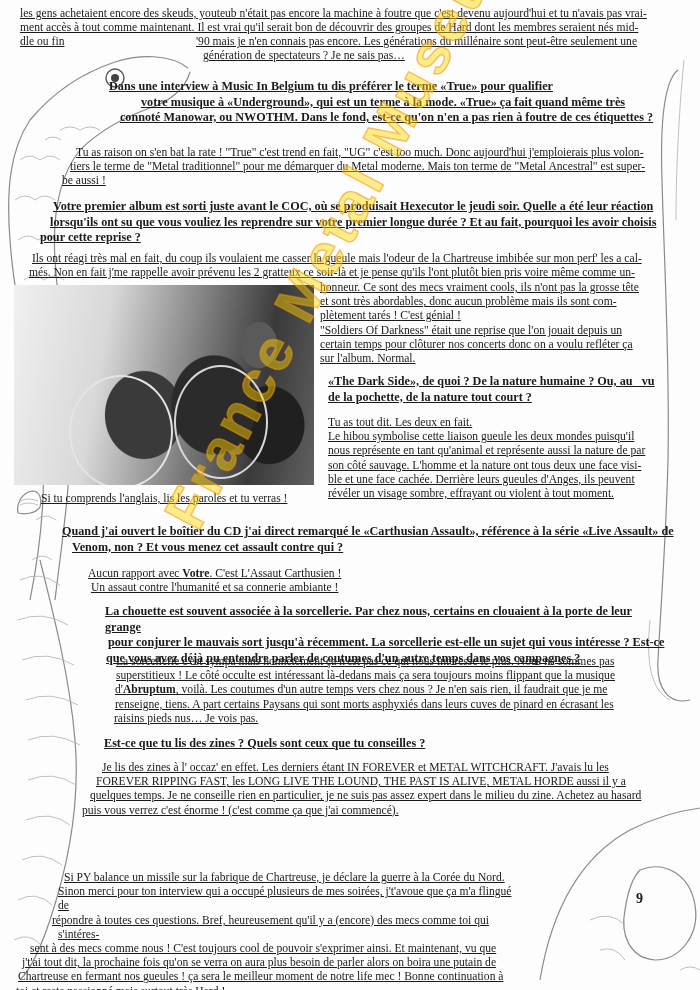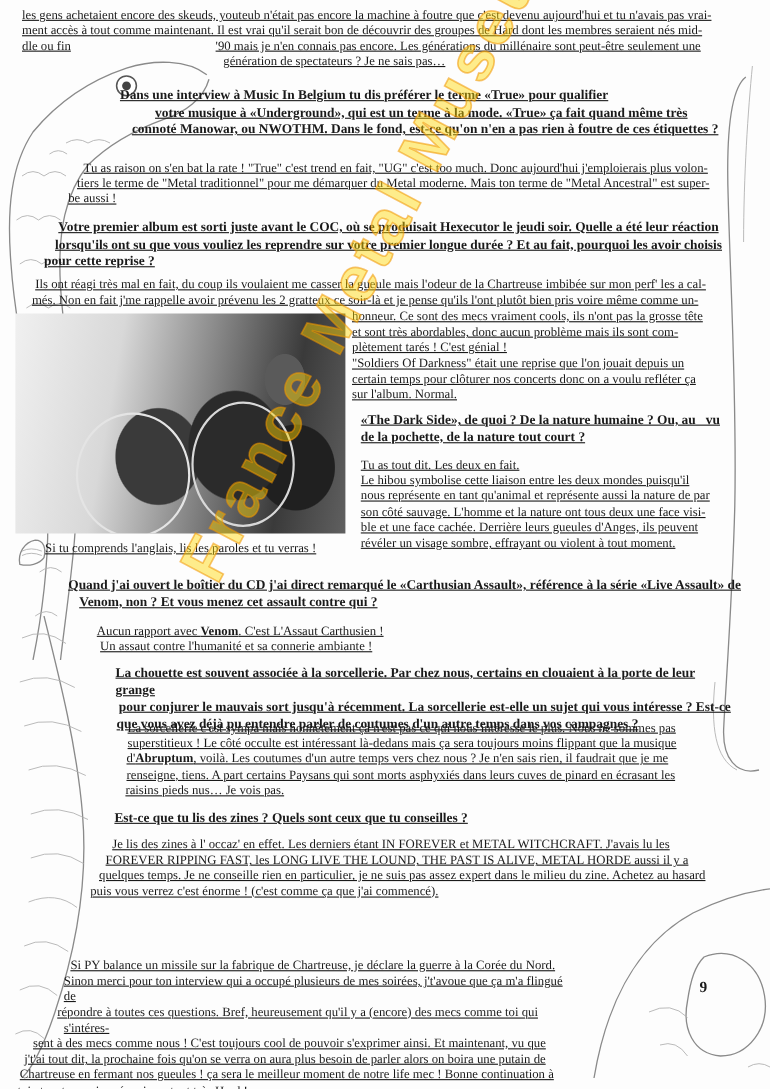--- a/index.html
+++ b/index.html
@@ -125,34 +125,34 @@
   </svg>
   <p class="t" style="left:41px;top:492px">Si tu comprends l'anglais, lis les paroles et tu verras !</p>
 
   <p class="t b" style="left:328px;top:374px;width:360px">
     <span style="white-space:pre">«The Dark Side», de quoi ? De la nature humaine ? Ou, au   vu</span><br>
     <span>de la pochette, de la nature tout court ?</span>
   </p>
 
   <p class="t" style="left:328px;top:416px;width:360px">
     <span>Tu as tout dit. Les deux en fait.</span><br>
-    <span>Le hibou symbolise cette liaison entre les deux mondes puisqu'il</span><br>
+    <span>Le hibou symbolise cette liaison gueule les deux mondes puisqu'il</span><br>
     <span>nous représente en tant qu'animal et représente aussi la nature de par</span><br>
     <span>son côté sauvage. L'homme et la nature ont tous deux une face visi-</span><br>
     <span>ble et une face cachée. Derrière leurs gueules d'Anges, ils peuvent</span><br>
     <span>révéler un visage sombre, effrayant ou violent à tout moment.</span>
   </p>
 
   <p class="t b" style="left:62px;top:524px;width:630px">
     <span>Quand j'ai ouvert le boîtier du CD j'ai direct remarqué le «Carthusian Assault», référence à la série «Live Assault» de</span><br>
     <span style="padding-left:10px">Venom, non ? Et vous menez cet assault contre qui ?</span>
   </p>
 
   <p class="t" style="left:88px;top:567px;width:500px">
-    <span>Aucun rapport avec </span><strong>Venom</strong><span>. C'est L'Assaut Carthusien !</span><br>
+    <span>Aucun rapport avec </span><strong>Votre</strong><span>. C'est L'Assaut Carthusien !</span><br>
     <span style="padding-left:3px">Un assaut contre l'humanité et sa connerie ambiante !</span>
   </p>
 
   <p class="t b" style="left:105px;top:604px;width:560px">
     <span>La chouette est souvent associée à la sorcellerie. Par chez nous, certains en clouaient à la porte de leur grange</span><br>
     <span style="padding-left:3px">pour conjurer le mauvais sort jusqu'à récemment. La sorcellerie est-elle un sujet qui vous intéresse ? Est-ce</span><br>
     <span style="padding-left:1px">que vous avez déjà pu entendre parler de coutumes d'un autre temps dans vos campagnes ?</span>
   </p>
 
   <p class="t" style="left:82px;top:655px;width:560px">

